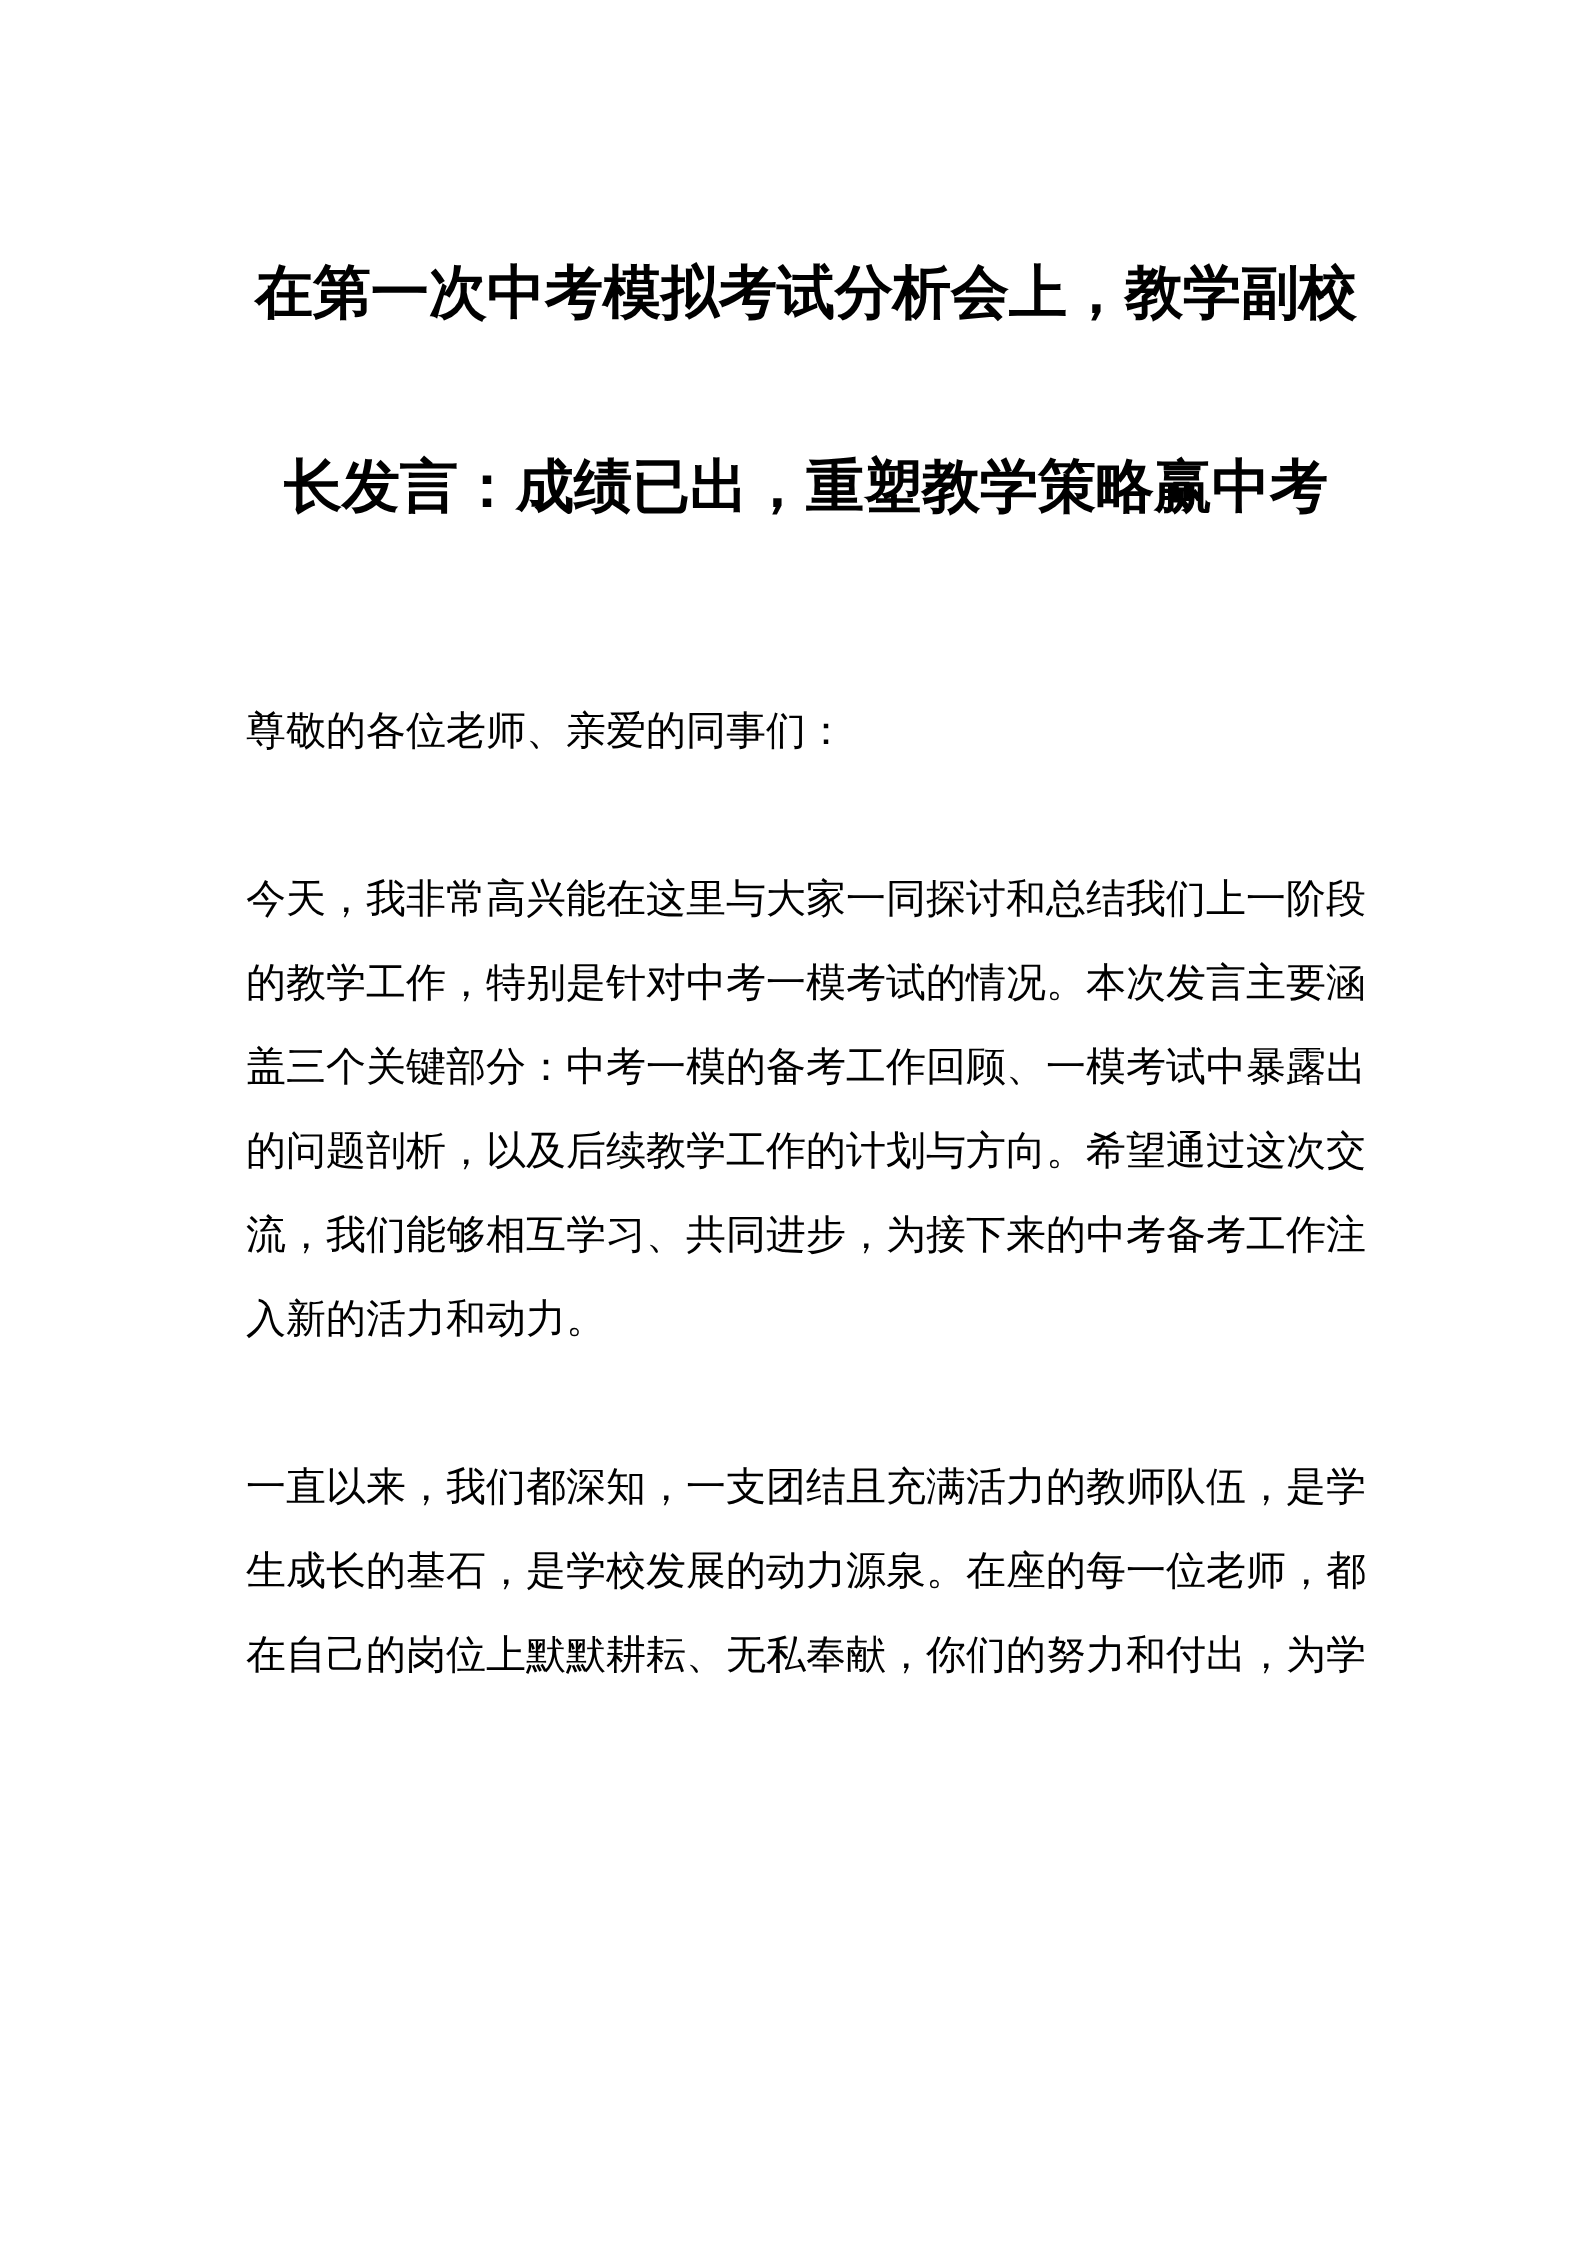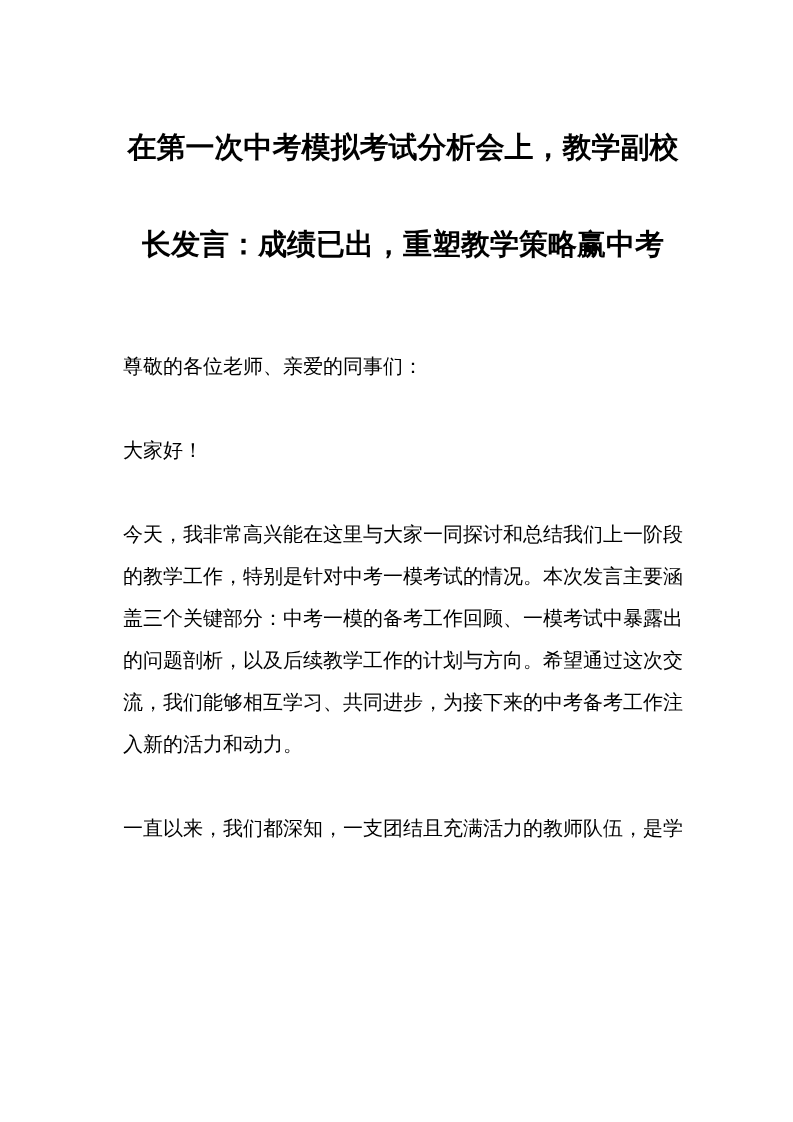--- a/index.html
+++ b/index.html
@@ -44,17 +44,16 @@
     margin-bottom: 0;
   }
 </style>
 </head>
 <body>
 
 <div class="page">
   <h1 class="doc-title">在第一次中考模拟考试分析会上，教学副校长发言：成绩已出，重塑教学策略赢中考</h1>
   <div class="doc-body">
     <p>尊敬的各位老师、亲爱的同事们：</p>
-    <p>大家好！</p>
     <p>今天，我非常高兴能在这里与大家一同探讨和总结我们上一阶段的教学工作，特别是针对中考一模考试的情况。本次发言主要涵盖三个关键部分：中考一模的备考工作回顾、一模考试中暴露出的问题剖析，以及后续教学工作的计划与方向。希望通过这次交流，我们能够相互学习、共同进步，为接下来的中考备考工作注入新的活力和动力。</p>
     <p>一直以来，我们都深知，一支团结且充满活力的教师队伍，是学生成长的基石，是学校发展的动力源泉。在座的每一位老师，都在自己的岗位上默默耕耘、无私奉献，你们的努力和付出，为学生们照亮了前行的道路，也为我们的教育事业增添了无限光彩。</p>
   </div>
 </div>
 
 </body></html>

